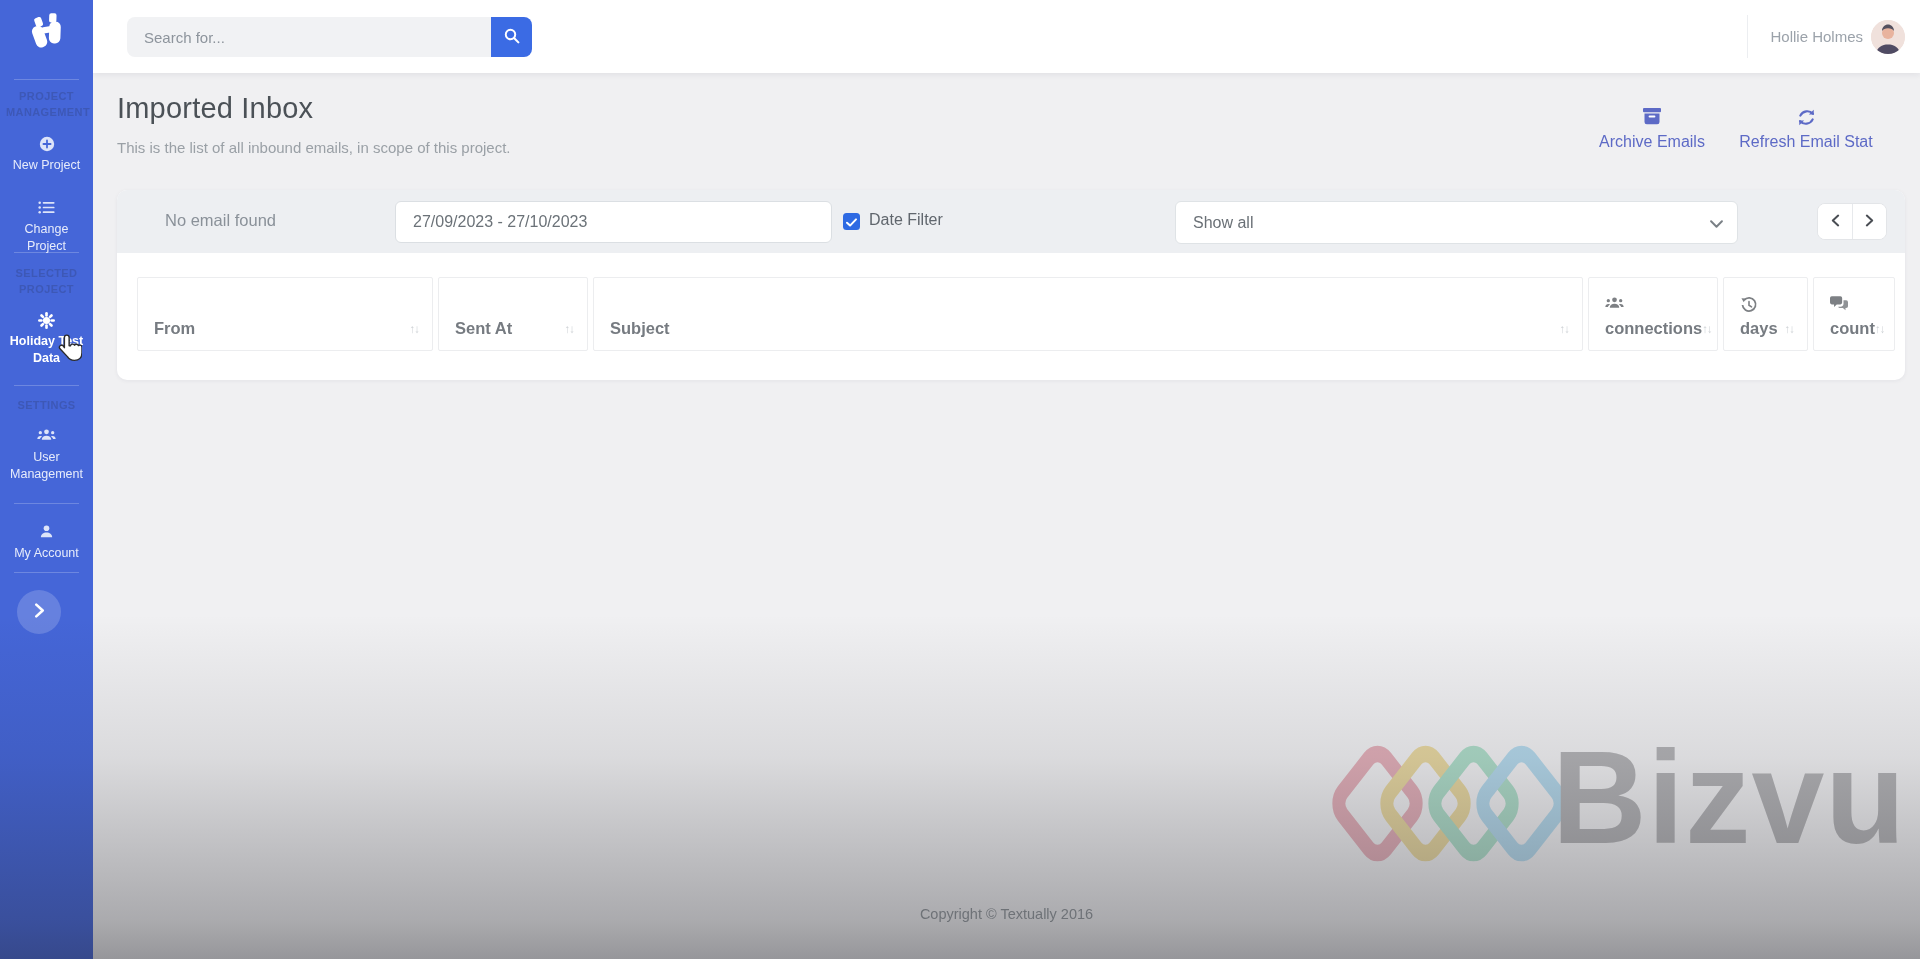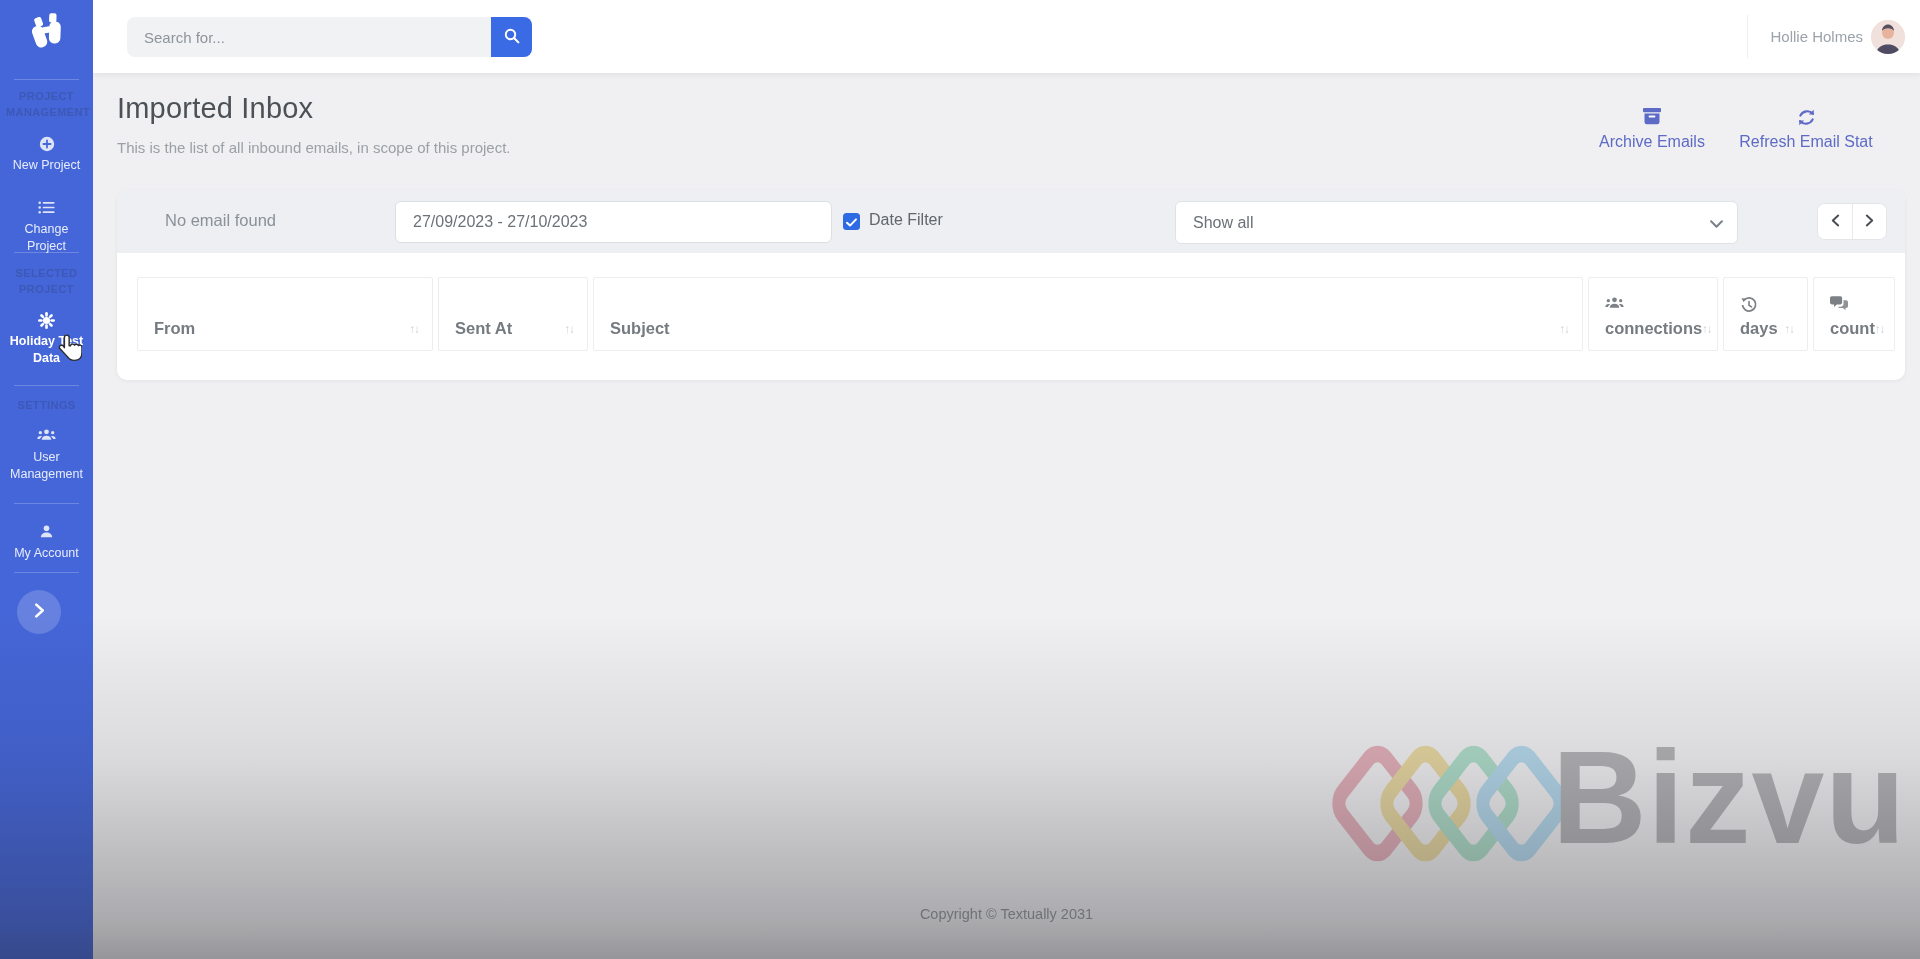--- a/index.html
+++ b/index.html
@@ -363,21 +363,21 @@
 </div>
 
 <div class="bizvu">
   <span class="diamond d1"></span>
   <span class="diamond d2"></span>
   <span class="diamond d3"></span>
   <span class="diamond d4"></span>
   <span class="bizvu-text">Bizvu</span>
 </div>
 
-<div class="footer">Copyright © Textually 2031</div>
+<div class="footer">Copyright © Textually 2016</div>
 
 <div class="fade"></div>
 
 <div class="cursor">
   <svg width="24" height="28" viewBox="0 0 22 26">
     <path d="M8 1c1.2 0 2.2 1 2.2 2.2v7.8h1.2c.2-1 1-1.6 2-1.6.8 0 1.5.4 1.8 1 .3-.5 1-.9 1.7-.9.9 0 1.7.5 1.9 1.3.3-.3.8-.5 1.3-.5 1.1 0 2 .9 2 2v5.2c0 4-2.5 7-7 7-3.5 0-5-1-6.5-3.5L1.5 13.5c-.6-1-.3-2.2.7-2.8 1-.6 2.2-.3 2.8.7l.8 1.3V3.2C5.8 2 6.8 1 8 1z" fill="#ffffff" stroke="#2b2b2b" stroke-width="1.3" stroke-linejoin="round"></path>
   </svg>
 </div>
 
 </body></html>

